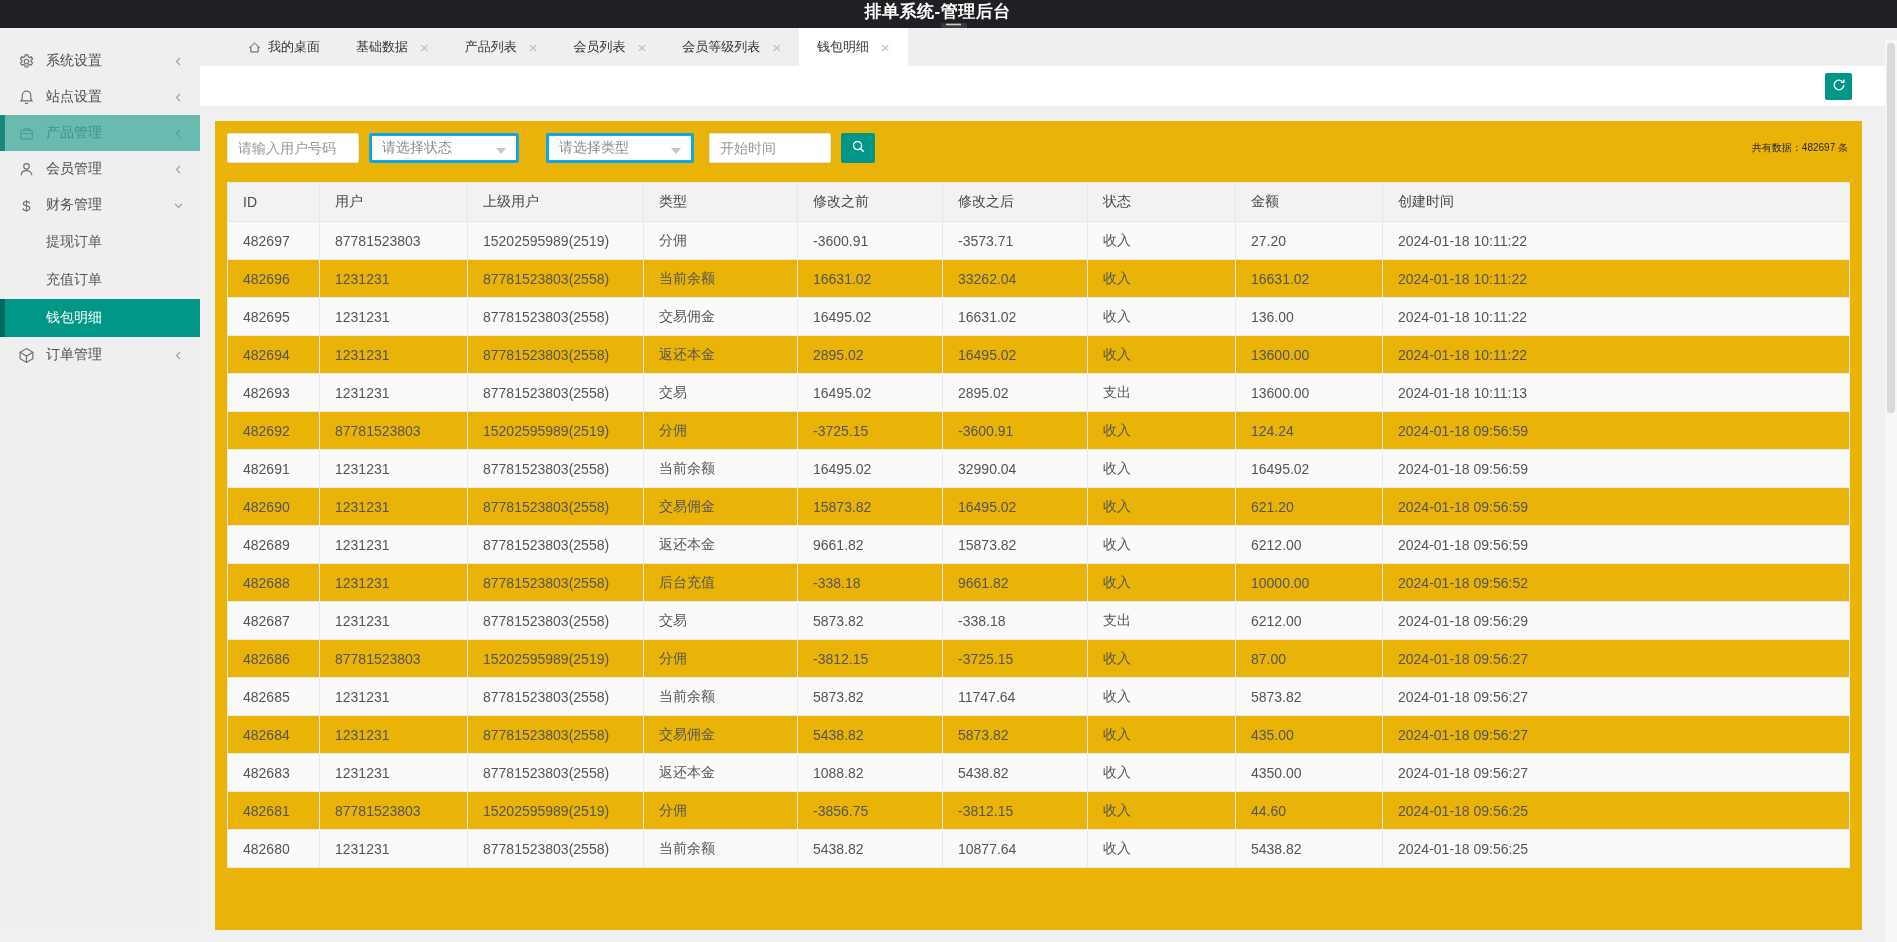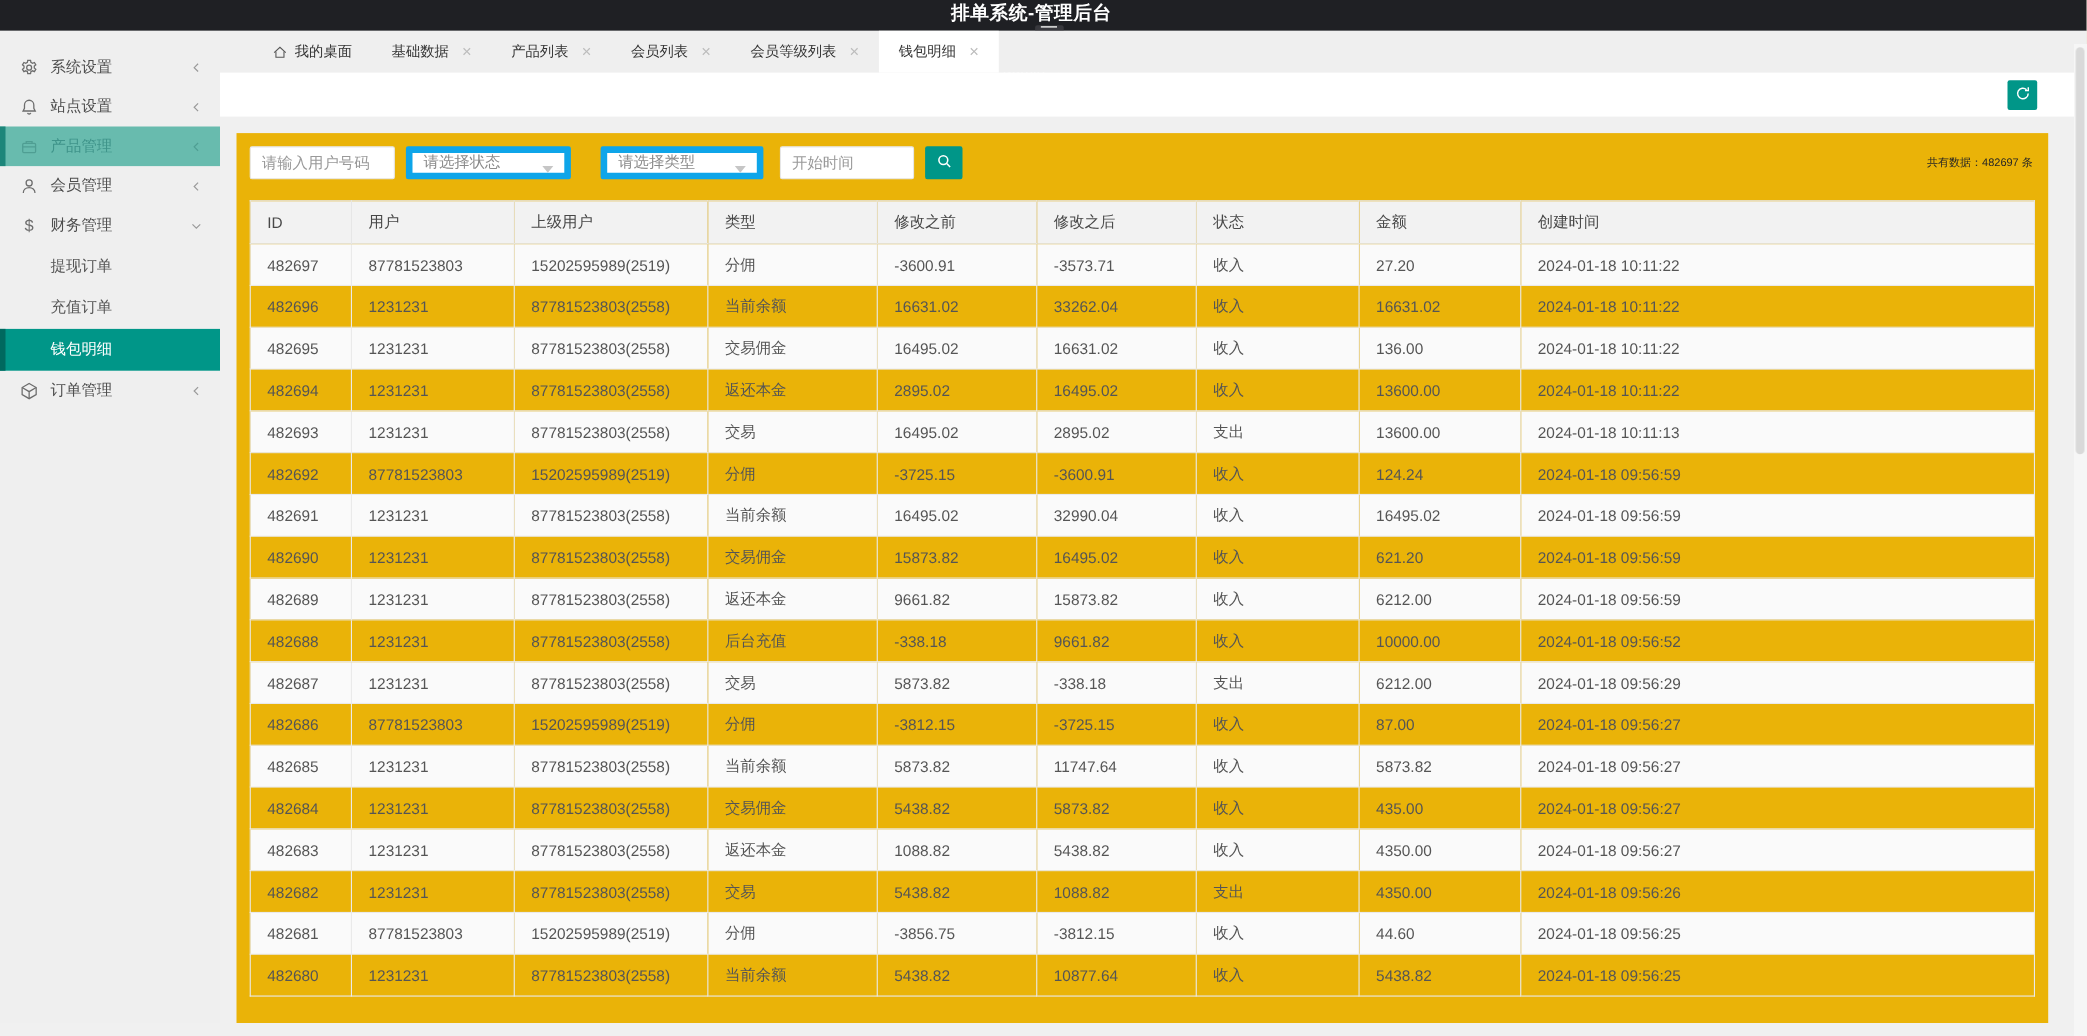--- a/index.html
+++ b/index.html
@@ -61,21 +61,21 @@
 
   
   .panel { flex: 1; background: #eab308; margin: 15px 35px 0 15px; padding: 12px 12px 0; }
   .filters { display: flex; align-items: center; height: 30px; }
   .inp { height: 30px; border: 1px solid #e6e6e6; border-radius: 2px; padding: 0 10px;
     font-size: 14px; color: #555; outline: none; background: #fff;
     font-family: "Liberation Sans", "DejaVu Sans", sans-serif; }
   .inp::placeholder { color: #999; }
   .inp-user { width: 132px; }
   .inp-time { width: 122px; margin-left: 15px; }
-  .select { width: 150px; height: 30px; border: 6px solid #0ea5e9; border-radius: 2px;
+  .select { width: 150px; height: 30px; border: 3px solid #0ea5e9; border-radius: 2px;
     display: flex; align-items: center; padding: 0 26px 0 10px; font-size: 14px; color: #8b8b8b;
     position: relative; cursor: pointer; background: #fff; }
   .select.s1 { margin-left: 10px; }
   .select.s2 { width: 148px; margin-left: 27px; }
   .select .sel-caret { position: absolute; right: 10px; top: 12px; width: 0; height: 0;
     border-left: 5px solid transparent; border-right: 5px solid transparent;
     border-top: 6px solid #c6c6c6; }
   .btn-search { width: 34px; height: 30px; margin-left: 10px; background: #009688;
     border: none; border-radius: 2px; cursor: pointer;
     display: flex; align-items: center; justify-content: center; }
@@ -470,31 +470,20 @@
               <td>1231231</td>
               <td>87781523803(2558)</td>
               <td>返还本金</td>
               <td>1088.82</td>
               <td>5438.82</td>
               <td>收入</td>
               <td>4350.00</td>
               <td>2024-01-18 09:56:27</td>
             </tr>
             <tr>
-              <td>482682</td>
-              <td>1231231</td>
-              <td>87781523803(2558)</td>
-              <td>交易</td>
-              <td>5438.82</td>
-              <td>1088.82</td>
-              <td>支出</td>
-              <td>4350.00</td>
-              <td>2024-01-18 09:56:26</td>
-            </tr>
-            <tr>
               <td>482681</td>
               <td>87781523803</td>
               <td>15202595989(2519)</td>
               <td>分佣</td>
               <td>-3856.75</td>
               <td>-3812.15</td>
               <td>收入</td>
               <td>44.60</td>
               <td>2024-01-18 09:56:25</td>
             </tr>

